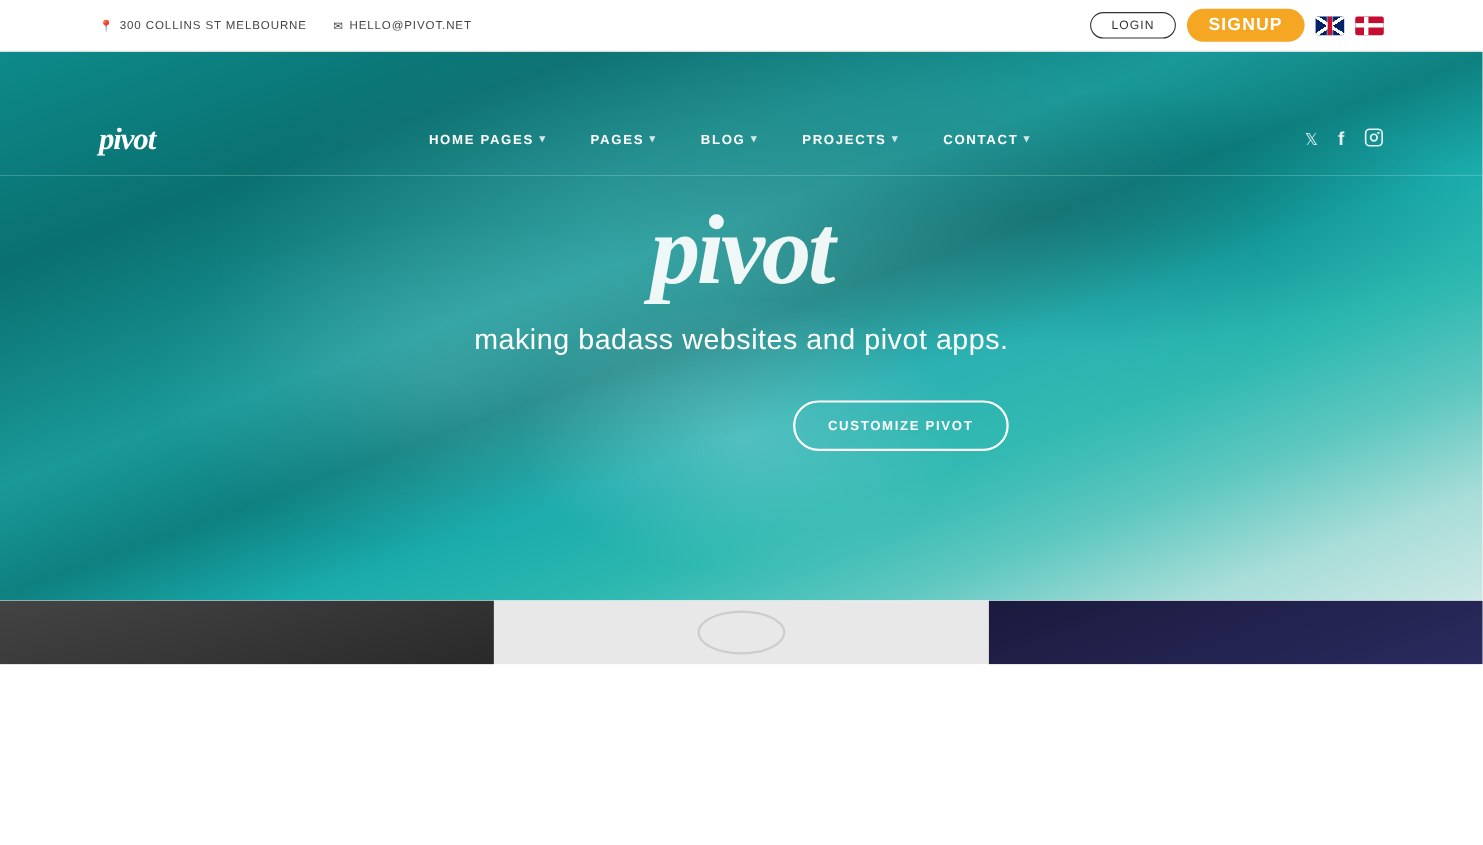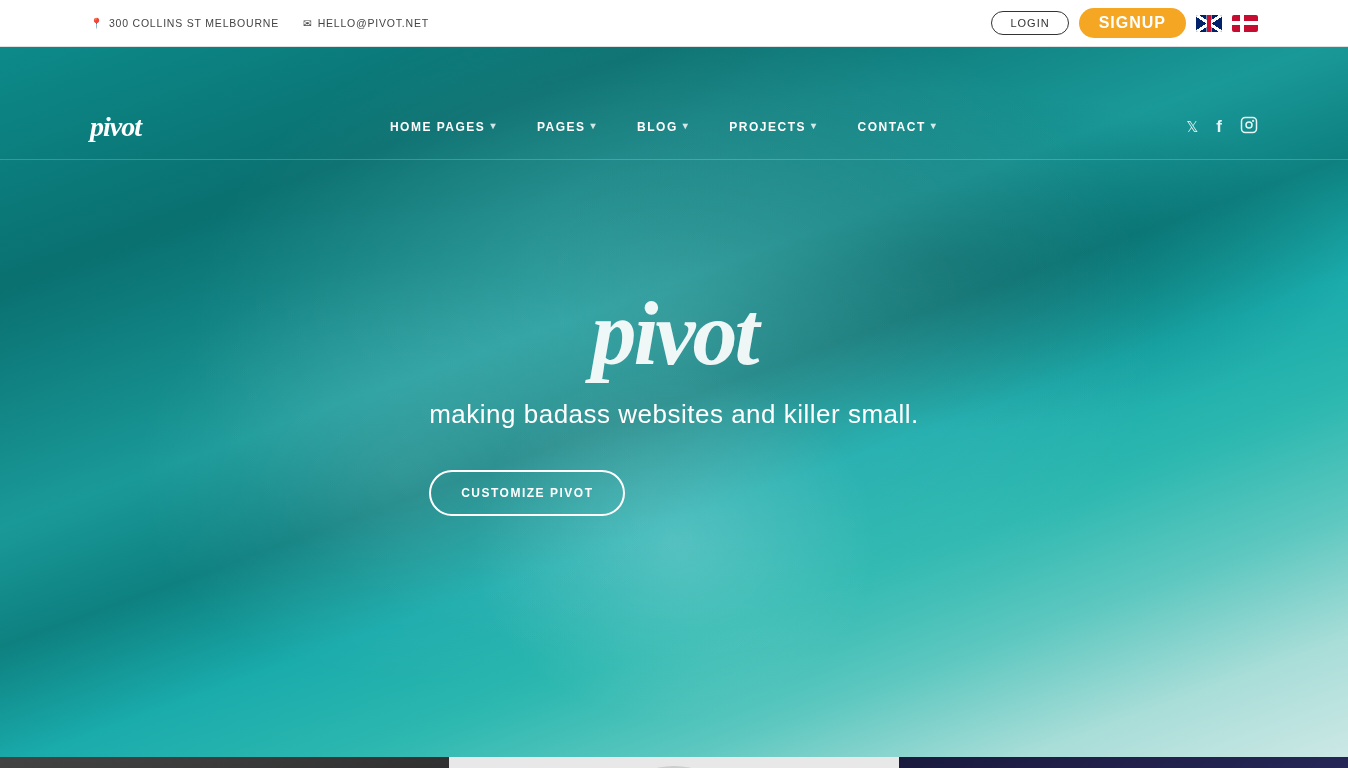--- a/index.html
+++ b/index.html
@@ -114,21 +114,21 @@
       color: #fff;
       text-decoration: none;
       font-size: 16px;
       opacity: 0.9;
     }
 
     
     .hero {
       position: relative;
       width: 100%;
-      height: 710px;
+      height: 499px;
       overflow: hidden;
       display: flex;
       flex-direction: column;
       align-items: center;
       justify-content: center;
     }
     .hero-bg {
       position: absolute;
       inset: 0;
       background: linear-gradient(160deg, #0d8a8a 0%, #0a7070 20%, #1a9999 40%, #0e8080 50%, #1aabab 60%, #2db8b0 70%, #5ec8c0 80%, #a8ddd8 90%, #cce8e5 100%);
@@ -169,21 +169,21 @@
       margin-bottom: 4px;
     }
     .hero-tagline-2 {
       font-size: 26px;
       font-weight: 300;
       letter-spacing: 0.5px;
       margin-bottom: 40px;
     }
     .hero-buttons {
       display: flex;
-      justify-content: flex-start;
+      justify-content: flex-end;
     }
     .btn-customize {
       background: transparent;
       border: 2px solid #fff;
       color: #fff;
       padding: 14px 30px;
       border-radius: 30px;
       font-size: 12px;
       font-weight: 700;
       letter-spacing: 1.5px;
@@ -346,21 +346,21 @@
             <circle cx="12" cy="12" r="4"></circle>
             <circle cx="17.5" cy="6.5" r="0.5" fill="white" stroke="white"></circle>
           </svg>
         </span>
       </a>
     </div>
   </nav>
 
   <div class="hero-content">
     <div class="hero-logo">pivot</div>
-    <div class="hero-tagline-2">making badass websites and killer small.</div>
+    <div class="hero-tagline-2">making badass websites and pivot apps.</div>
     <div class="hero-buttons">
       <button class="btn-customize">CUSTOMIZE PIVOT</button>
     </div>
   </div>
 </div>
 
 <div class="bottom-strip">
   <div class="bottom-strip-col" style="background: linear-gradient(135deg, #1a1a1a 0%, #2a2a2a 40%, #3a3a3a 100%); display:flex; align-items:flex-end; justify-content:flex-start; overflow:hidden;">
     <div style="width:100%; height:100%; background: linear-gradient(160deg, #555 0%, #222 100%); opacity:0.7;"></div>
   </div>

